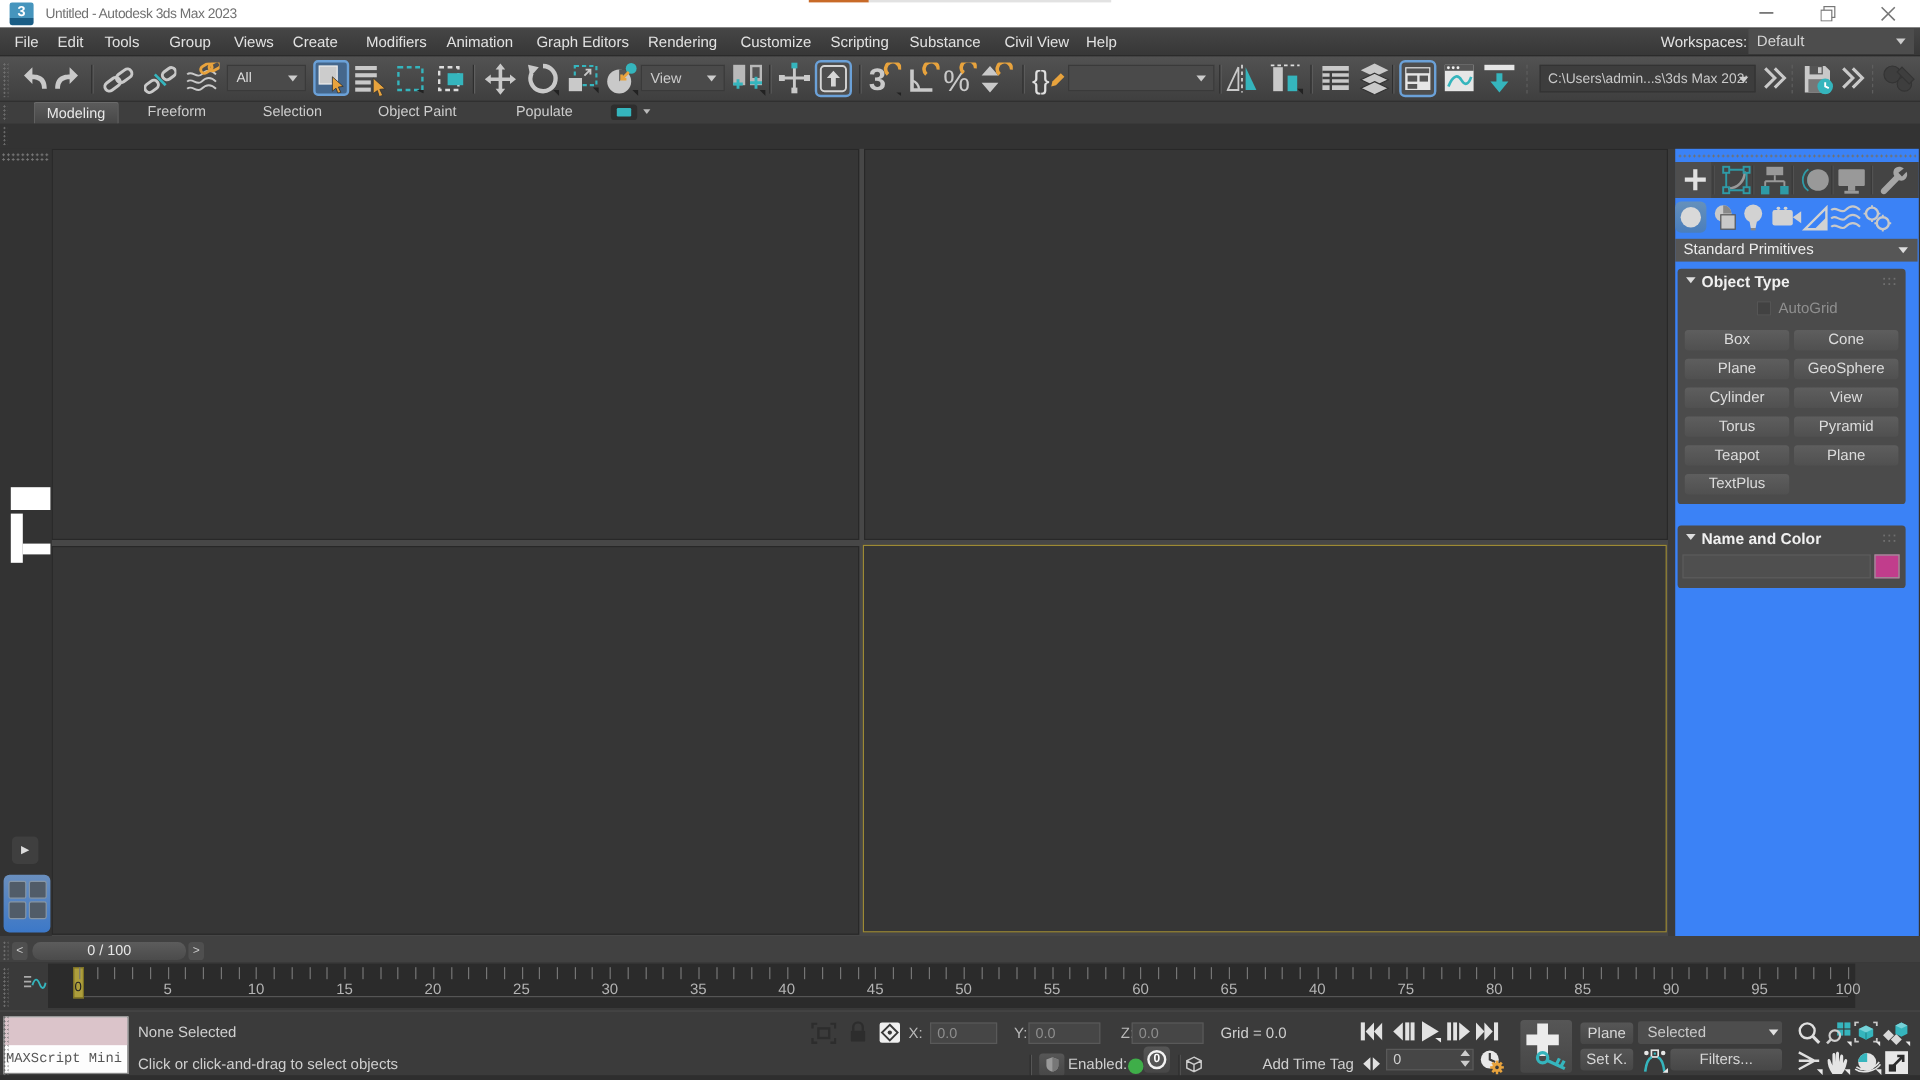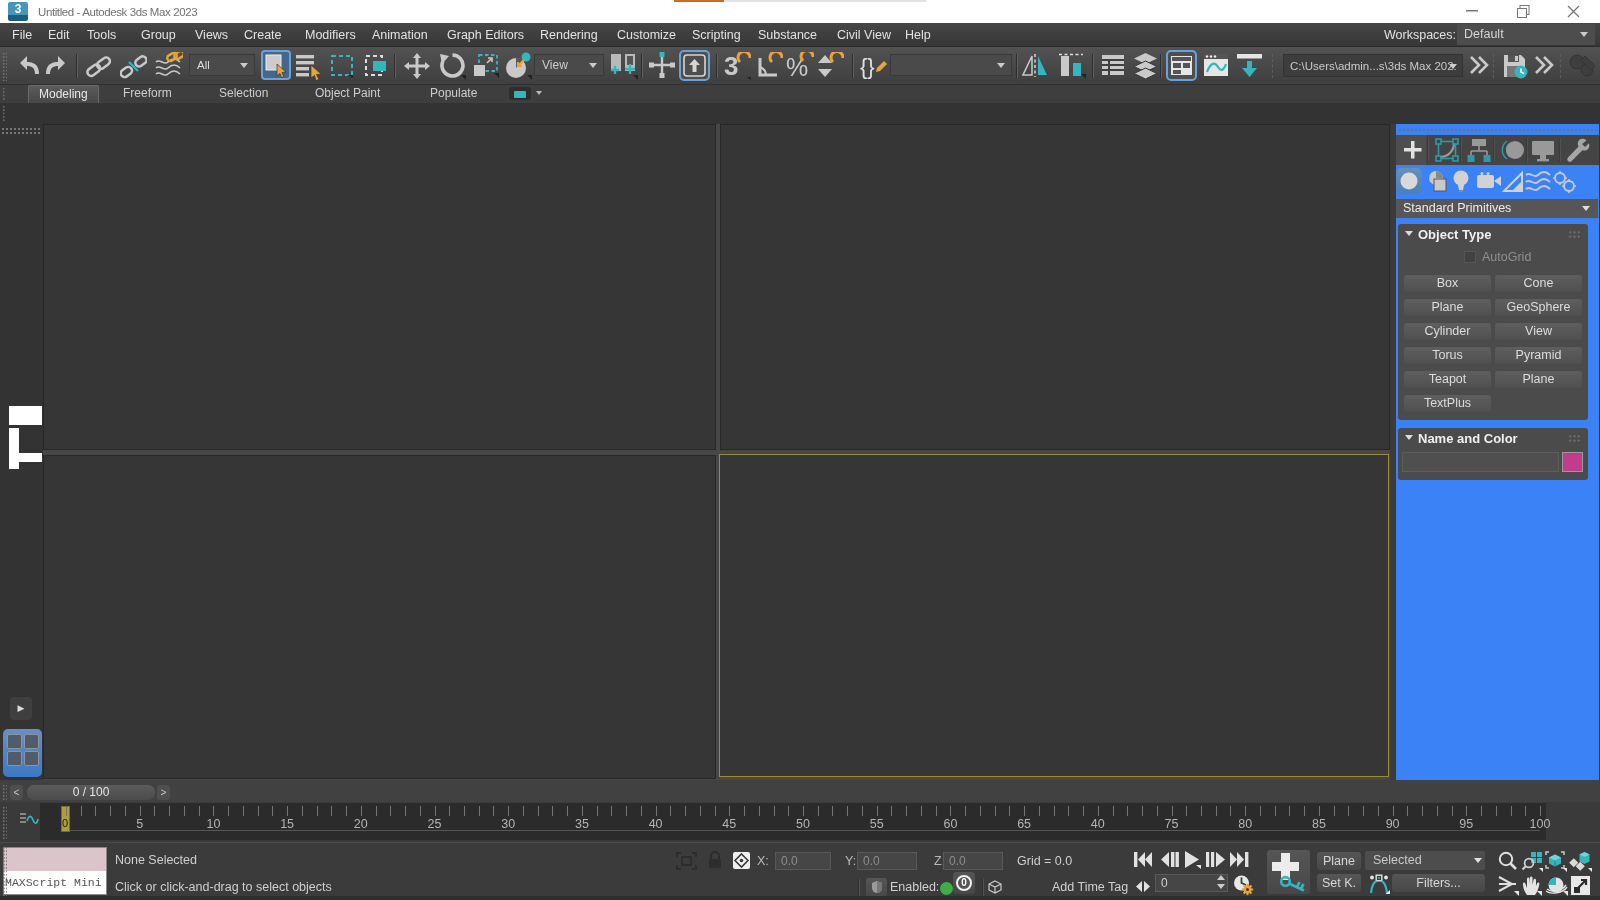--- a/index.html
+++ b/index.html
@@ -480,21 +480,21 @@
       <div class="cbtn" style="left:97px; top:75px;">GeoSphere</div>
       <div class="cbtn" style="left:6px;  top:99px;">Cylinder</div>
       <div class="cbtn" style="left:97px; top:99px;">View</div>
       <div class="cbtn" style="left:6px;  top:123px;">Torus</div>
       <div class="cbtn" style="left:97px; top:123px;">Pyramid</div>
       <div class="cbtn" style="left:6px;  top:147px;">Teapot</div>
       <div class="cbtn" style="left:97px; top:147px;">Plane</div>
       <div class="cbtn" style="left:6px;  top:171px;">TextPlus</div>
     </div>
 
-    <div class="rollout" id="ro2" style="top:304px; height:52px;text-align:center;">
+    <div class="rollout" id="ro2" style="top:314px; height:52px;text-align:center;">
       <div class="rhead">
           <span class="rarrow"></span>
           <span style="position:absolute;left:20px;top:3px;">Name and Color</span>
           <span class="rdots"></span>
         </div>
       <div id="namefield"></div>
       <div id="colorswatch"></div>
     </div>
   </div>
 

